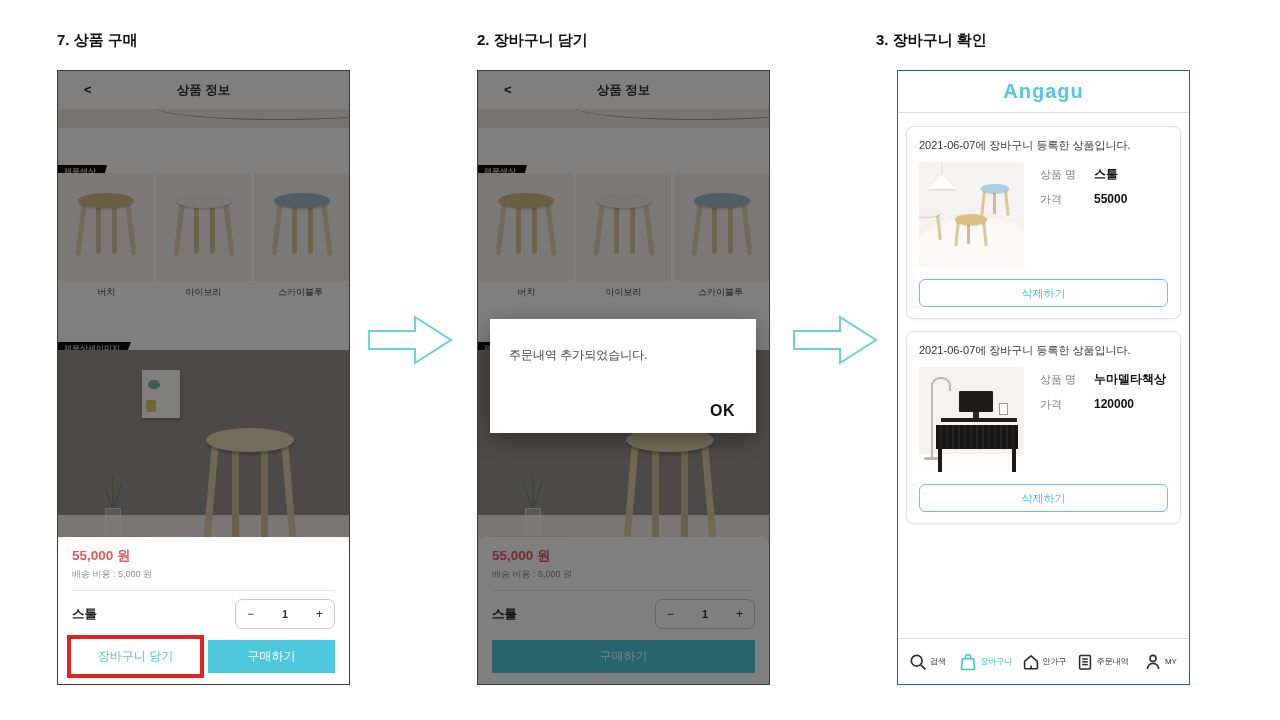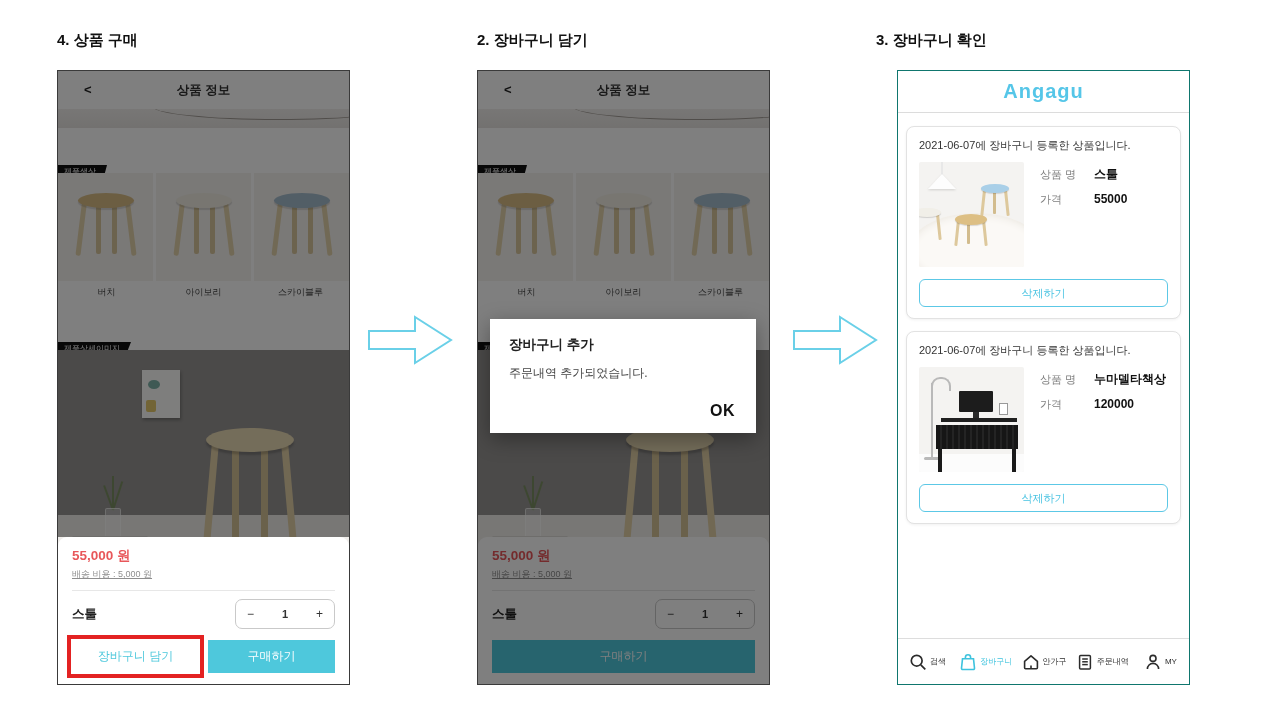--- a/index.html
+++ b/index.html
@@ -50,21 +50,21 @@
   .bstool .bl4 { left:55px; top:16px; height:112px; background:#d5c296; }
   .bstool .bseat { position:absolute; top:0; left:0; width:88px; height:24px; border-radius:50%; background:#e9dab4; box-shadow:0 3px 2px rgba(0,0,0,.18); }
   .plant { position:absolute; left:36px; top:118px; width:40px; height:72px; }
   .plant .stem { position:absolute; bottom:30px; left:18px; width:1.5px; height:34px; background:#7b8f62; transform-origin:bottom; }
   .plant .s2 { transform:rotate(18deg); height:30px; } .plant .s3 { transform:rotate(-20deg); height:26px; }
   .plant .vase { position:absolute; bottom:2px; left:11px; width:16px; height:30px; background:rgba(255,255,255,.28); border:1px solid rgba(255,255,255,.55); border-radius:2px; }
   .book { position:absolute; left:14px; top:186px; width:76px; height:13px; background:#fafaf9; border:1px solid #dcdad6; border-radius:1px; box-shadow:0 3px 0 #e8e6e2; }
   .ps-sheet { position:absolute; left:0; right:0; bottom:0; height:147px; background:#fff; border-radius:9px 9px 0 0; padding:10px 14px; z-index:6; }
   #phone2 .ps-sheet { z-index:1; }
   .price { color:#e8575a; font-weight:bold; font-size:13.5px; }
-  .ship { font-size:9px; color:#8e8e8e; margin-top:3px;text-decoration:underline; }
+  .ship { font-size:9px; color:#8e8e8e; margin-top:3px; }
   .sheet-div { border-top:1px solid #e7e7e7; margin:9px 0 8px; }
   .prow { display:flex; align-items:center; justify-content:space-between; }
   .pname { font-size:12.5px; font-weight:bold; color:#222; }
   .stepper { width:100px; height:30px; border:1.5px solid #c9c9c9; border-radius:7px; display:flex; align-items:center; justify-content:space-between; padding:0 11px; font-size:12px; color:#333; background:#fff; }
   .stepper .qty { font-weight:bold; font-size:11px; }
   .btnrow { display:flex; gap:9px; margin-top:11px; }
   .btn { flex:1; height:33px; display:flex; align-items:center; justify-content:center; font-size:12px; border-radius:0; cursor:pointer; }
   .btn-cart { background:#fff; color:#4ec8dc; border:1px solid #d8d8d8; }
   #phone1 .btn-cart { border:none; border-radius:0; outline:4px solid #e32222; outline-offset:1px; }
   .btn-buy { background:#4ec8dc; color:#fff; }
@@ -119,21 +119,21 @@
   .nav-item { flex:1; display:flex; flex-direction:row; align-items:center; justify-content:center; gap:2px; color:#2b2b2b; cursor:pointer; }
   .nav-item.active { color:#3ec3de; }
   .nav-label { font-size:8px; }
   .nav-icon svg { display:block; }
 </style>
 </head>
 <body>
 
 <div class="canvas">
 
-  <div class="step-title t1">4. 상품 구매</div>
+  <div class="step-title t1">7. 상품 구매</div>
   <div class="step-title t2">2. 장바구니 담기</div>
   <div class="step-title t3">3. 장바구니 확인</div>
 
   <svg id="arrow1" class="flow-arrow" width="88" height="56" viewBox="0 0 88 56">
     <polygon points="3,19 49,19 49,5 85,28 49,51 49,37 3,37" fill="#ffffff" stroke="#6ad0e8" stroke-width="2"></polygon>
   </svg>
   <svg id="arrow2" class="flow-arrow" width="88" height="56" viewBox="0 0 88 56">
     <polygon points="3,19 49,19 49,5 85,28 49,51 49,37 3,37" fill="#ffffff" stroke="#6ad0e8" stroke-width="2"></polygon>
   </svg>
 
@@ -288,21 +288,20 @@
           <span class="qty">1</span>
           <span>+</span>
         </div>
       </div>
       <div class="btnrow">
         <div class="btn btn-buy">구매하기</div>
       </div>
     </div>
     <div class="ps-dim"></div>
     <div class="dialog">
-      <div class="dlg-title">장바구니 추가</div>
       <div class="dlg-msg">주문내역 추가되었습니다.</div>
       <div class="dlg-ok">OK</div>
     </div>
   </div>
 
   <div class="phone" id="phone3">
     <div class="cs-header">
       <span class="logo">Angagu</span>
     </div>
     <div class="cs-body">

